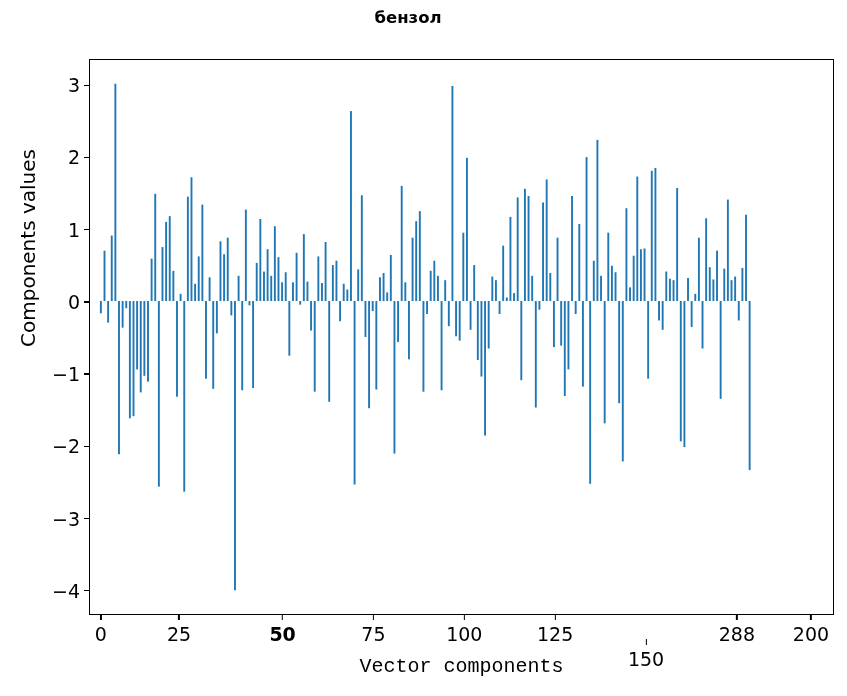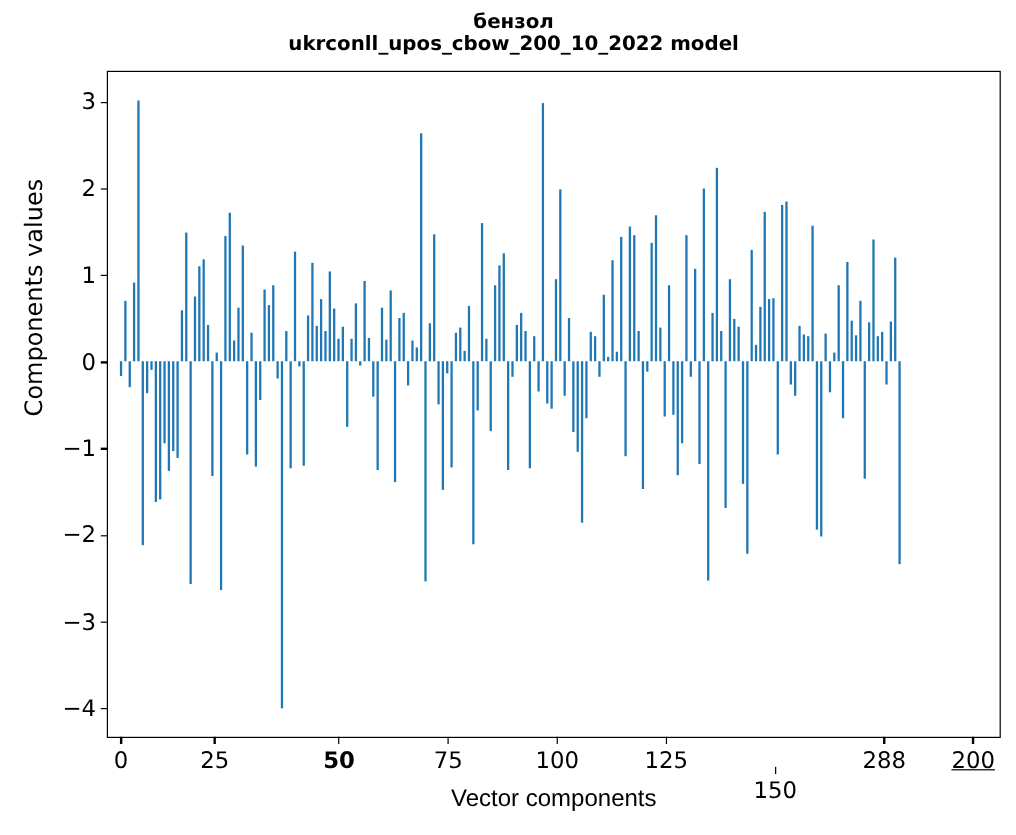--- a/index.html
+++ b/index.html
@@ -21,21 +21,20 @@
   }
 
   
   #title-block {
     position: absolute;
     left: 0;
     top: 8px;
     width: 816px;
     text-align: center;
     line-height: 1.18;
-    padding-left: 20px;
   }
   .title-line {
     font-family: "DejaVu Sans", sans-serif;
     font-size: 16.5px;
     font-weight: bold;
     color: #000000;
     letter-spacing: 0px;
     display: block;
   }
 
@@ -111,21 +110,21 @@
 
   
   #xlabel {
     position: absolute;
     left: 89px;
     width: 745px;
     top: 655px;
     text-align: center;
     font-size: 20px;
     color: #000000;
-    font-family: Liberation Sans, sans-serif;
+    font-family: Liberation Mono, monospace;
   }
   #ylabel {
     position: absolute;
     left: -122px;
     top: 236px;
     width: 300px;
     text-align: center;
     font-size: 20px;
     color: #000000;
     transform: rotate(-90deg);
@@ -133,21 +132,20 @@
     font-family: "DejaVu Sans", sans-serif;
   }
 </style>
 </head>
 <body>
 
 <div id="figure">
 
   <div id="title-block">
     <span class="title-line">бензол</span>
-    <span class="title-line">ukrconll_upos_cbow_200_10_2022 model</span>
   </div>
 
   <div id="axes">
     <div id="plot-canvas">
       <svg id="bars-svg" preserveAspectRatio="none" viewBox="0 0 745 556">
           <rect x="9.95" y="241.90" width="1.9" height="12.28" fill="#1f77b4"></rect>
           <rect x="13.59" y="191.35" width="1.9" height="50.55" fill="#1f77b4"></rect>
           <rect x="17.22" y="241.90" width="1.9" height="21.66" fill="#1f77b4"></rect>
           <rect x="20.85" y="176.19" width="1.9" height="65.71" fill="#1f77b4"></rect>
           <rect x="24.49" y="23.83" width="1.9" height="218.07" fill="#1f77b4"></rect>
@@ -384,21 +382,21 @@
           <span class="tick-label">125</span>
         </div>
         <div class="xtick" style="left: 556.024px; margin-top: 25px;">
           <div class="tick-line"></div>
           <span class="tick-label">150</span>
         </div>
         <div class="xtick" style="left: 646.878px;">
           <div class="tick-line"></div>
           <span class="tick-label">288</span>
         </div>
-        <div class="xtick" style="left: 721px; text-decoration: underline;">
+        <div class="xtick" style="left: 721px;">
           <div class="tick-line"></div>
           <span class="tick-label">200</span>
         </div>
       </div>
   </div>
 
   <div id="xlabel">Vector components</div>
   <div id="ylabel">Components values</div>
 
 </div>

